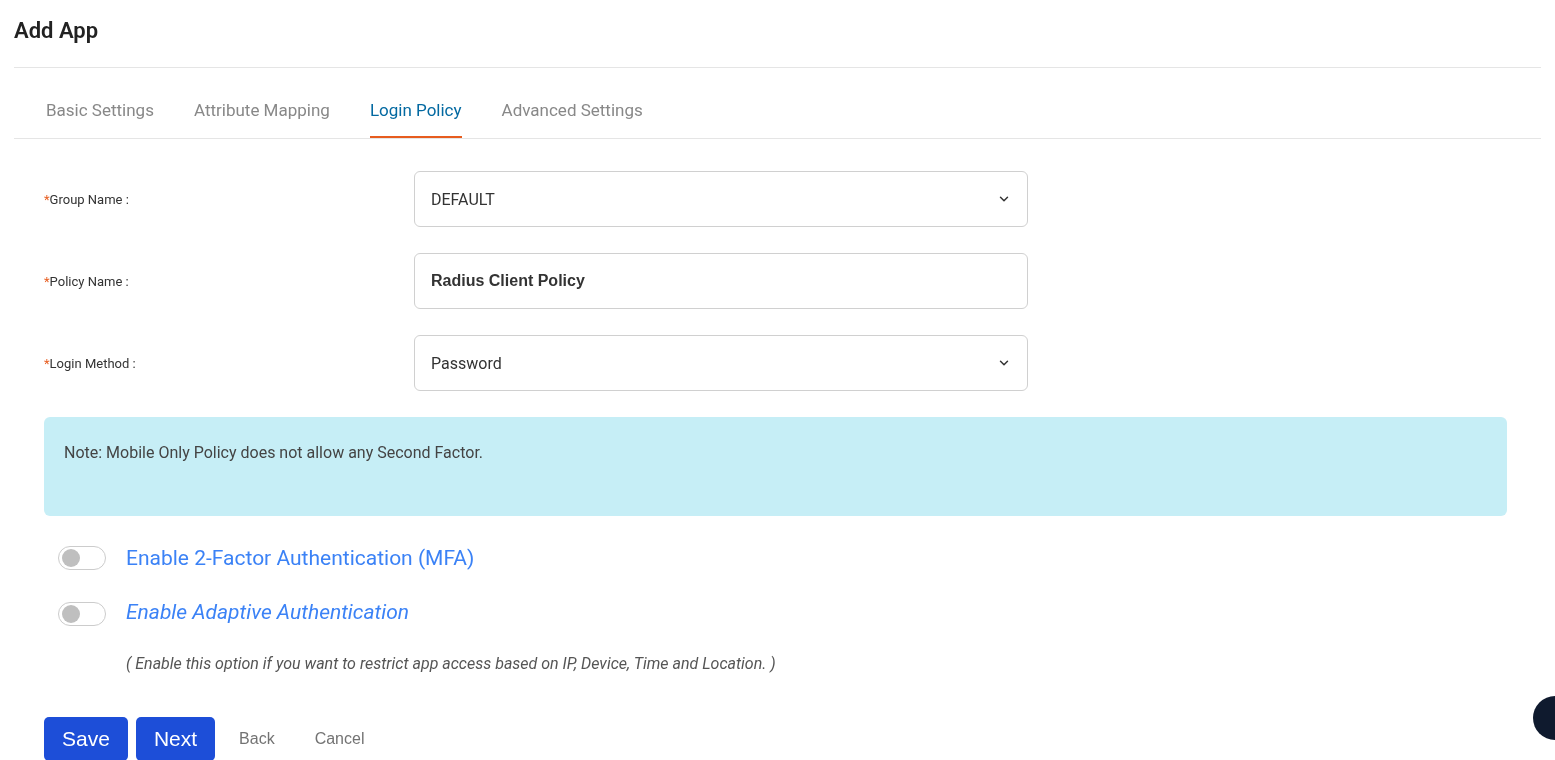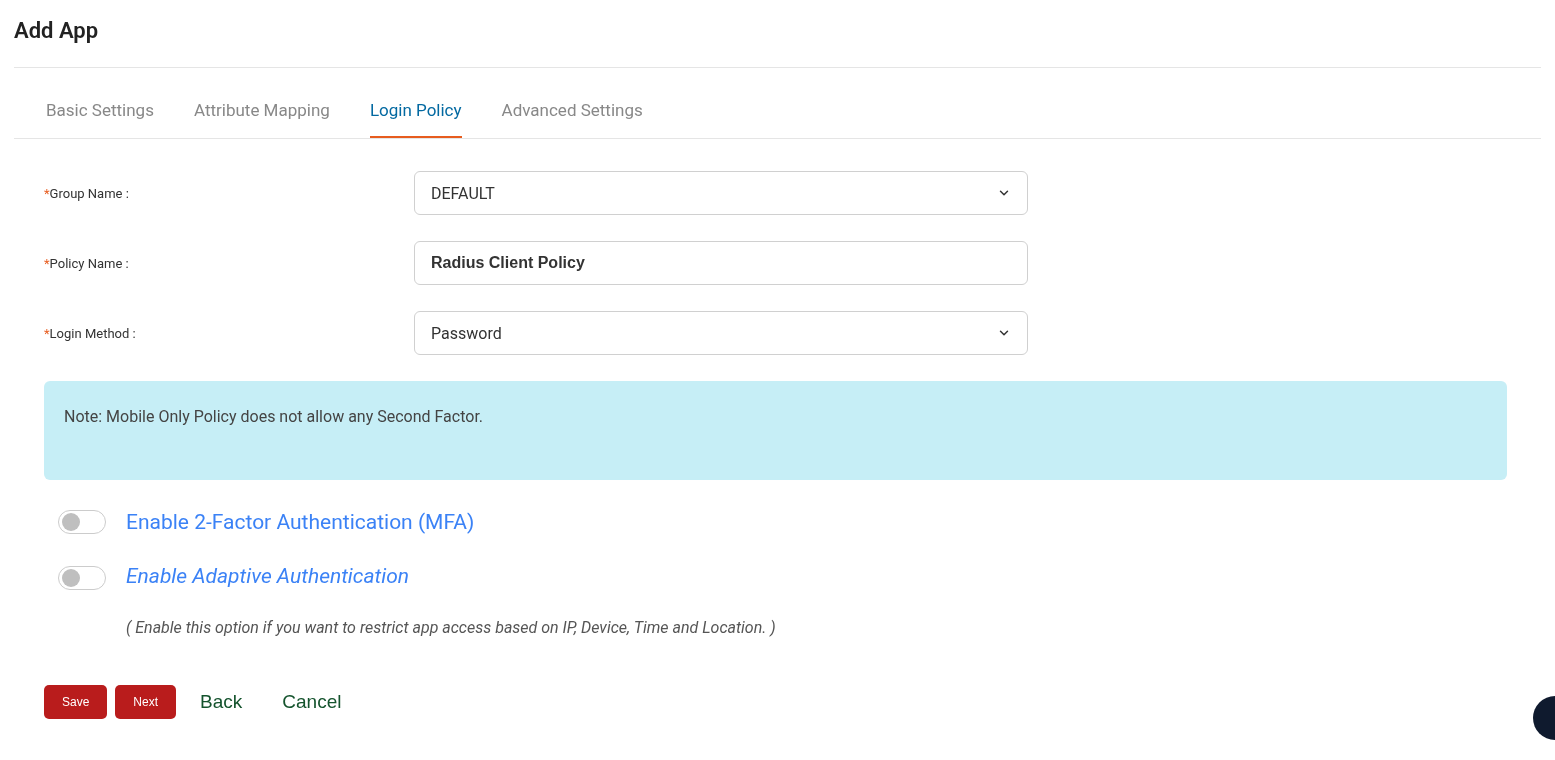--- a/index.html
+++ b/index.html
@@ -59,21 +59,21 @@
     }
     .required-star {
       color: #e75c1e;
     }
     .form-control {
       position: relative;
       width: 614px;
     }
     .select-box, .text-input {
       width: 100%;
-      height: 44px;
+      height: 56px;
       border: 1px solid #d0d0d0;
       border-radius: 6px;
       padding: 0 16px;
       font-size: 16px;
       color: #333;
       background: #fff;
       outline: none;
       display: flex;
       align-items: center;
       justify-content: space-between;
@@ -148,33 +148,33 @@
     .adaptive-texts .toggle-label {
       margin-bottom: 20px;
     }
     .button-row {
       display: flex;
       align-items: center;
       gap: 8px;
       padding-left: 0;
     }
     .btn-primary {
-      background: #b91c1c;
+      background: #1d4ed8;
       color: #fff;
       border: none;
       border-radius: 5px;
       padding: 10px 18px;
-      font-size: 12px;
+      font-size: 21px;
       cursor: pointer;
     }
     .btn-link {
       background: none;
       border: none;
-      color: #14532d;
-      font-size: 19px;
+      color: #737373;
+      font-size: 16px;
       padding: 10px 16px;
       cursor: pointer;
       text-align: center;
     }
     .corner-fab {
       position: fixed;
       right: -22px;
       bottom: 20px;
       width: 44px;
       height: 44px;

